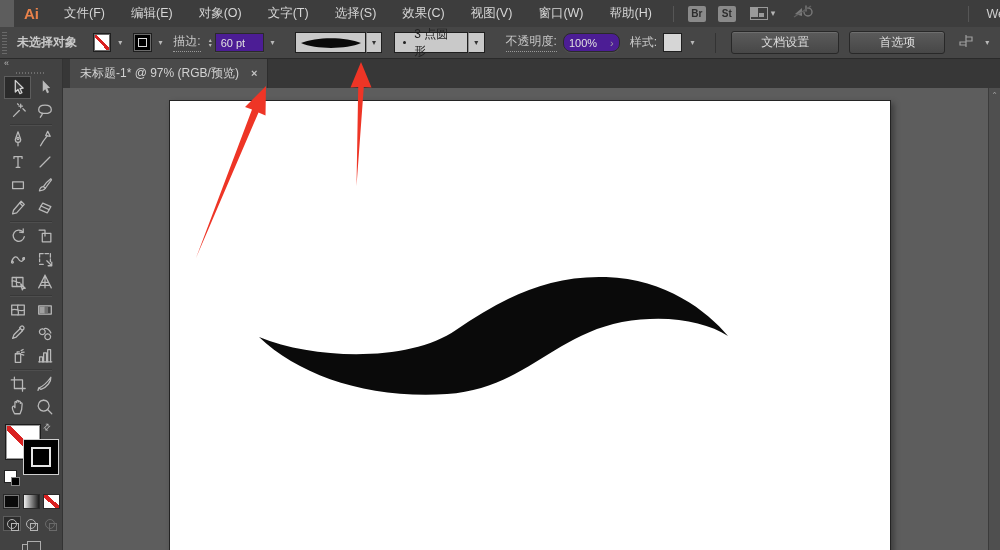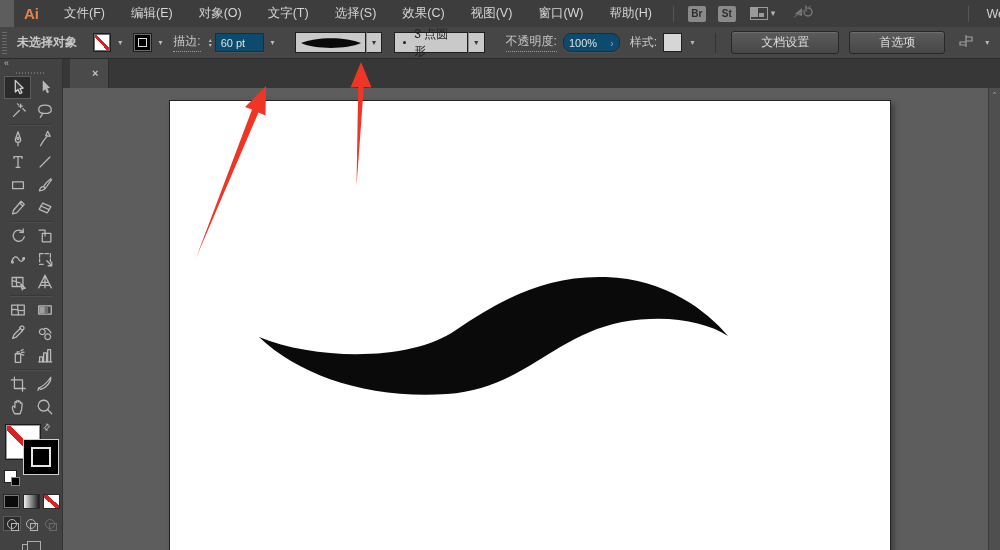--- a/index.html
+++ b/index.html
@@ -28,21 +28,21 @@
            background:repeating-linear-gradient(to bottom,#6a6a6a 0 1px,transparent 1px 3px);}
   .cb-status{margin:0 16px 0 10px;white-space:nowrap;font-weight:bold;}
   .swatch-sm{width:17px;height:17px;border:1px solid #1f1f1f;box-shadow:0 0 0 1px #6b6b6b inset;}
   .fill-none{background:linear-gradient(to top right,#fff 43%,#d92121 43%,#d92121 56%,#fff 56%);}
   .stroke-sm{background:#000;position:relative;}
   .stroke-sm:before{content:"";position:absolute;inset:4px;border:1px solid #d9d9d9;}
   .dd-chev{width:14px;height:17px;display:flex;align-items:center;justify-content:center;
            color:#b9b9b9;font-size:8px;margin:0 6px 0 2px;}
   .lbl-dot{border-bottom:1px dotted #9a9a9a;padding-bottom:1px;white-space:nowrap;}
   .stepper{display:flex;flex-direction:column;margin:0 3px 0 8px;color:#b9b9b9;font-size:6px;line-height:5px;}
-  .field{background:#0c4a6e;border:1px solid #2a2a2a;box-shadow:0 1px 0 rgba(255,255,255,.06);
+  .field{background:#4c1d95;border:1px solid #2a2a2a;box-shadow:0 1px 0 rgba(255,255,255,.06);
          color:#e0e0e0;height:17px;display:flex;align-items:center;padding:0 5px;font-size:11px;}
   .f-stroke{width:38px;}
   .f-opacity{width:46px;justify-content:space-between;border-radius:8px;}
   .brush-prev{width:70px;height:19px;background:#c9c9c9;border:1px solid #1f1f1f;display:flex;
               align-items:center;justify-content:center;margin-left:10px;}
   .lt-chev{width:15px;height:19px;background:#c9c9c9;border:1px solid #1f1f1f;border-left:1px solid #8f8f8f;
            display:flex;align-items:center;justify-content:center;color:#333;font-size:8px;}
   .brush-name{height:19px;background:#c9c9c9;border:1px solid #1f1f1f;color:#222;display:flex;
               align-items:center;gap:8px;padding:0 8px;margin-left:12px;font-size:12px;}
   .brush-dot{width:3px;height:3px;background:#222;border-radius:50%;}
@@ -184,20 +184,21 @@
   <div class="flag-icon">
     <svg width="16" height="14" viewBox="0 0 16 14">
         <path d="M8 1 v12 M8 3 h6 v4 h-6 M8 11 h-6 v-3 h6" stroke="#b5b5b5" stroke-width="1.2" fill="none"></path>
       </svg>
   </div>
   <div class="dd-chev">▾</div>
 </div>
 
 <div class="tabstrip">
   <div class="tab">
+    <span>未标题-1* @ 97% (RGB/预览)</span>
     <span class="tab-close">×</span>
   </div>
 </div>
 
 <div class="canvas">
   <div class="artboard"></div>
 </div>
 <div class="vscroll">
   <span>⌃</span>
 </div>

